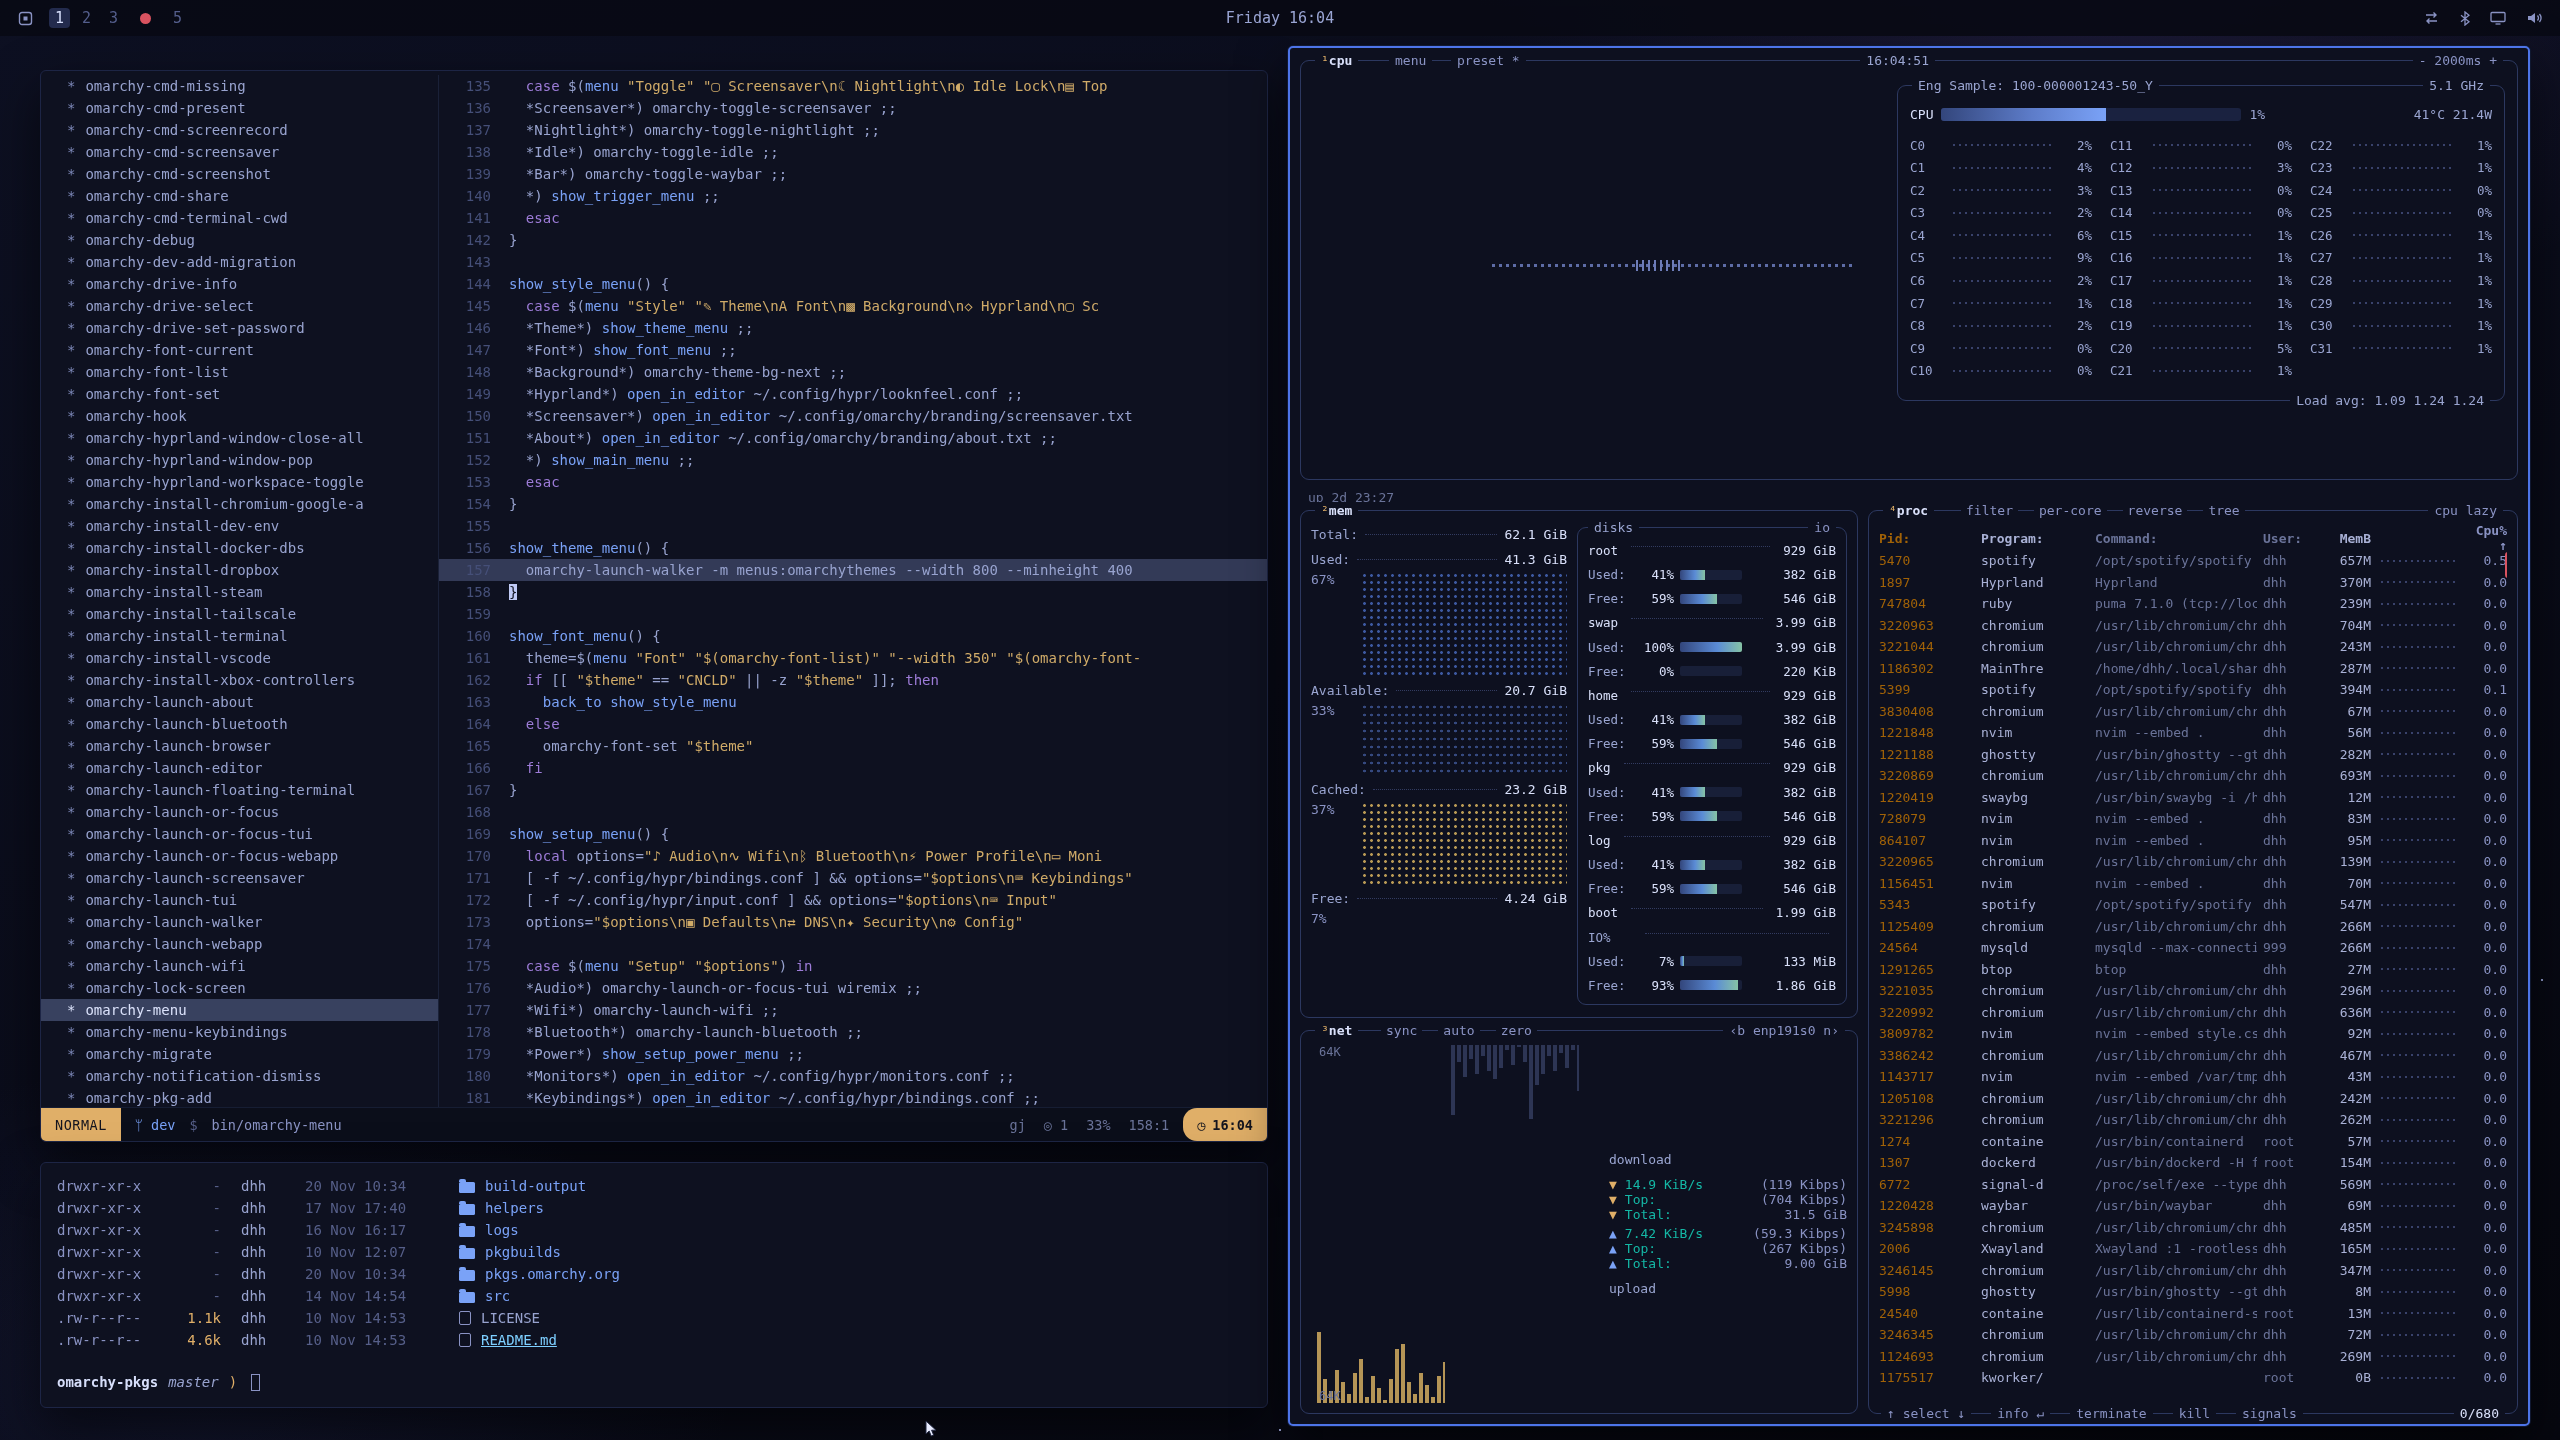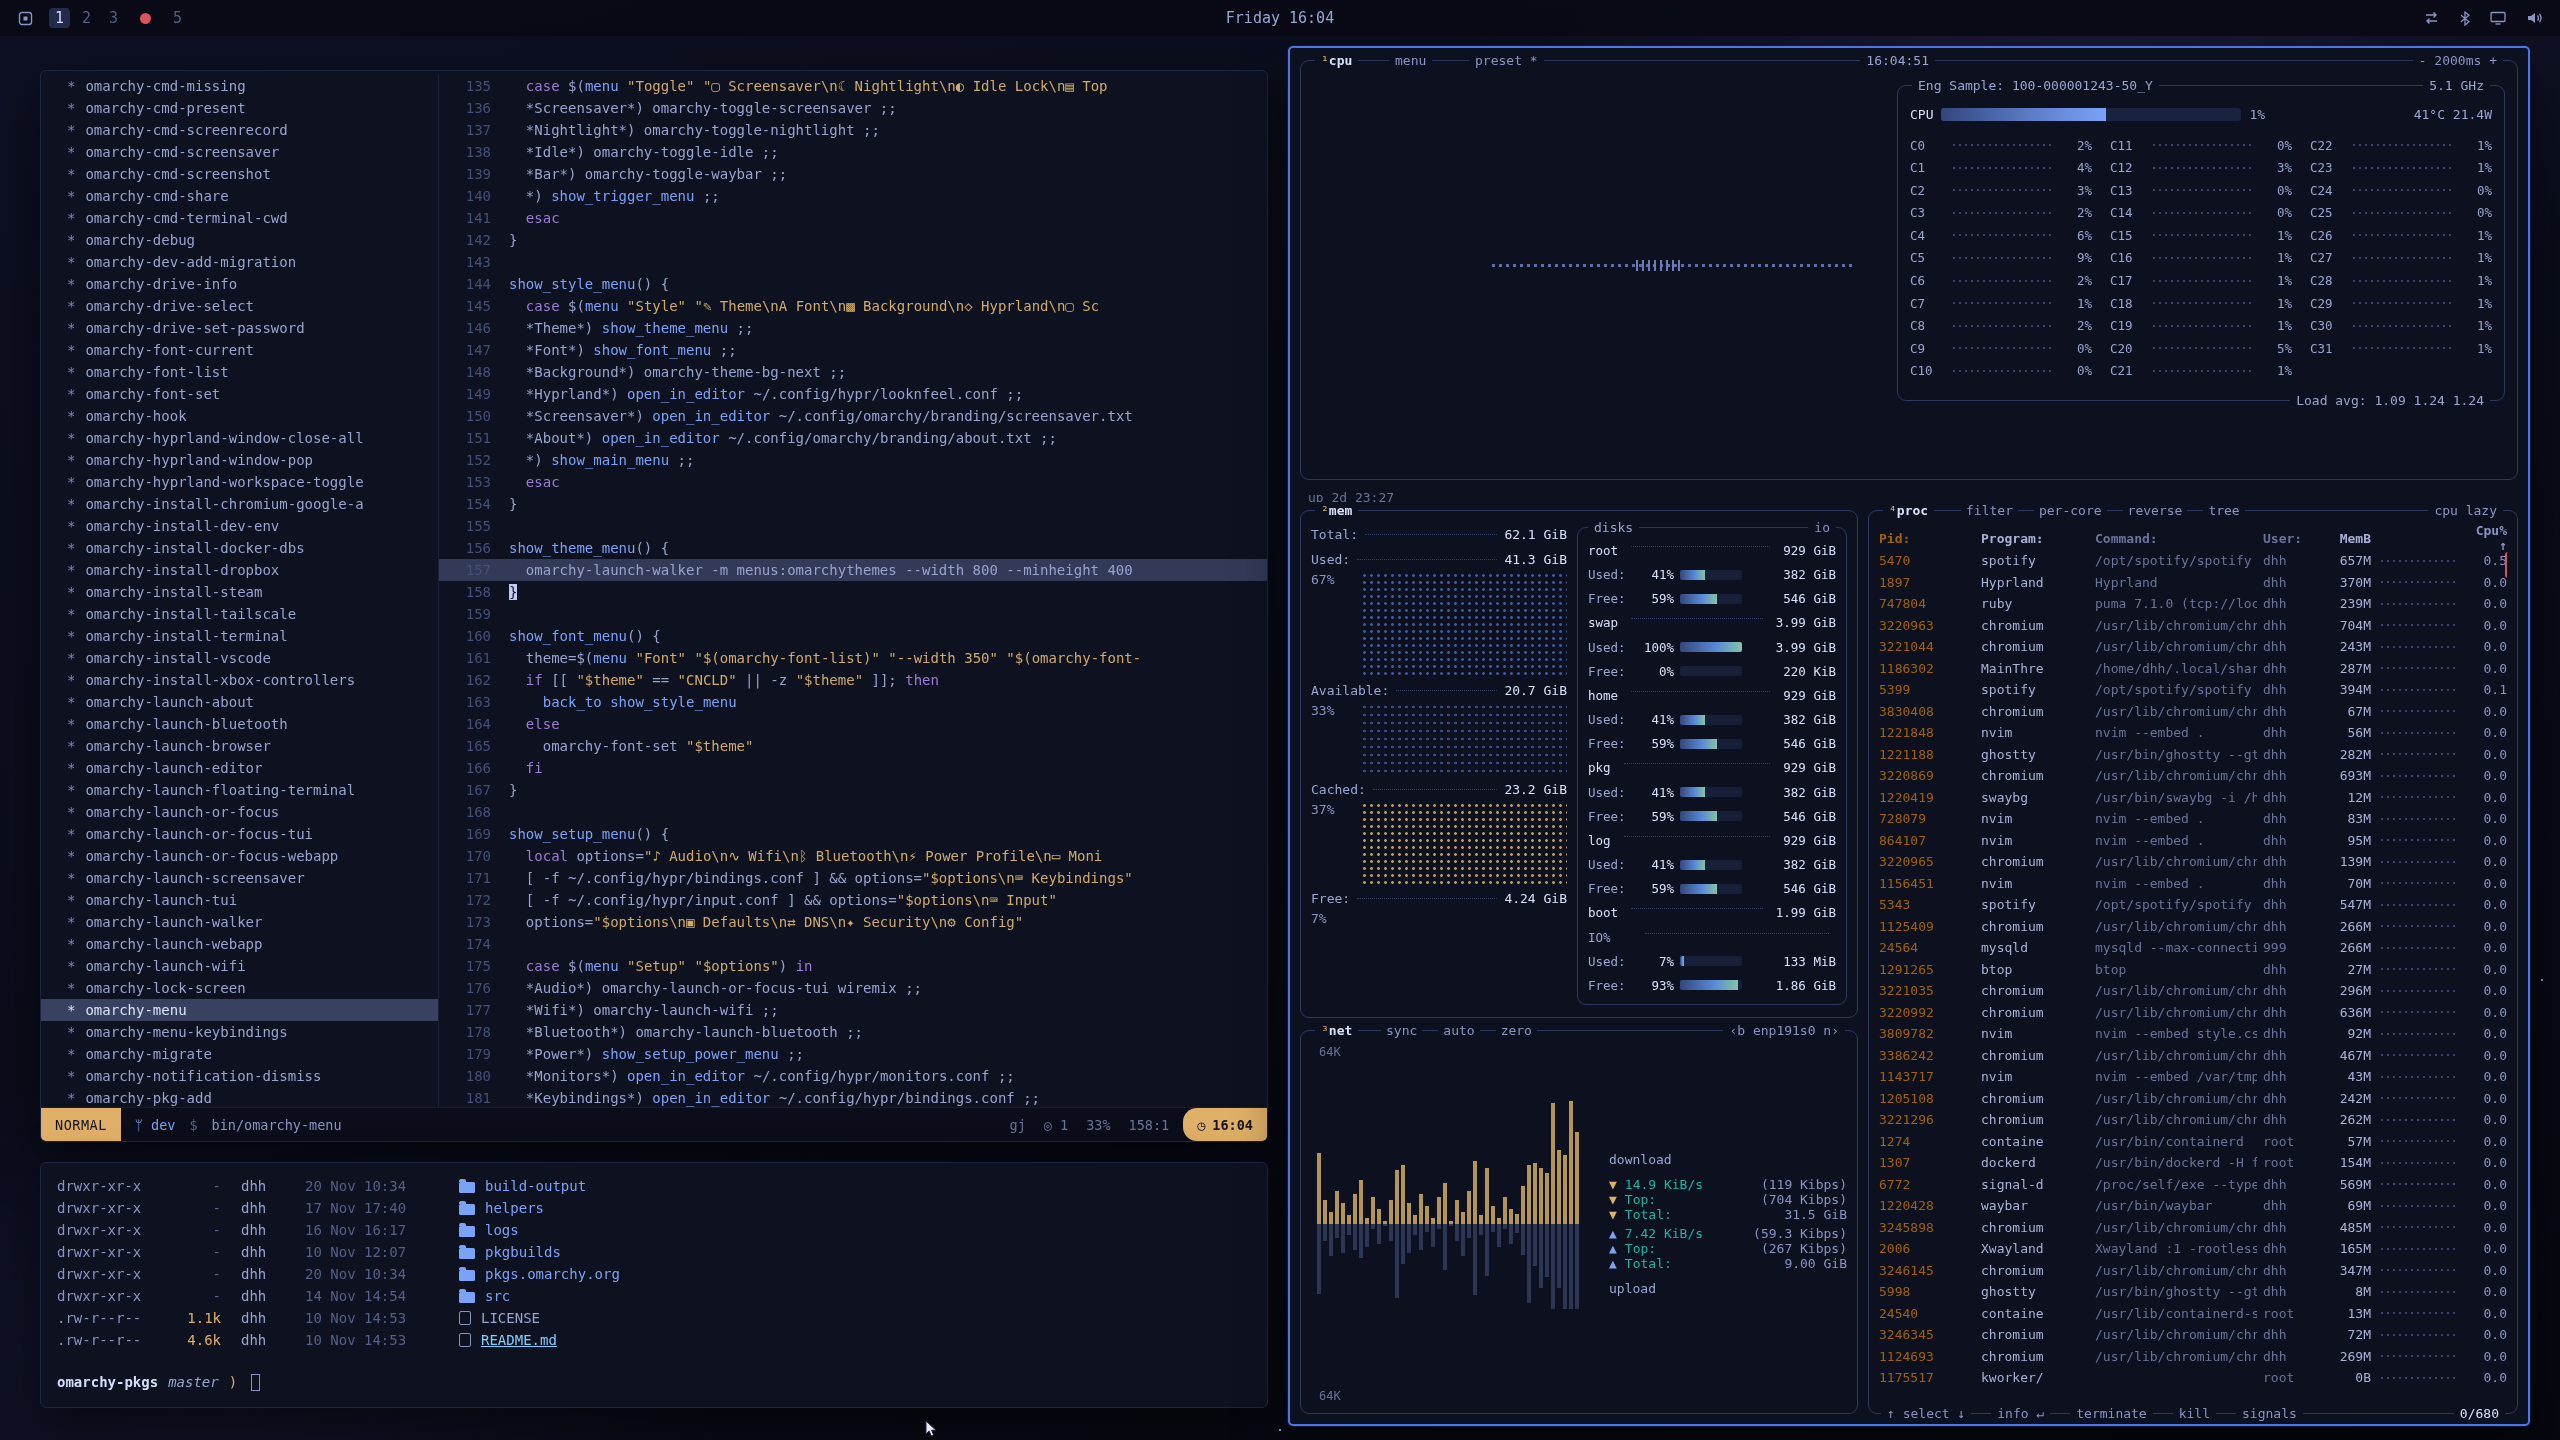--- a/index.html
+++ b/index.html
@@ -129,21 +129,21 @@
   .d-line{display:flex;align-items:center;height:21px;gap:6px}
   .d-name{color:#d9e0fa}
   .d-total{color:#d9e0fa}
   .d-label{color:#9aa5d1;width:44px;flex:none}
   .d-pct{width:36px;text-align:right;color:#d9e0fa;flex:none}
   .d-meter{width:62px;height:10px;background:#181f38;border-radius:2px;overflow:hidden;flex:none}
   .d-meter i{display:block;height:100%;background:linear-gradient(90deg,#33467c,#5a8bd6 60%,#86c3a5)}
   .d-val{margin-left:auto;color:#d9e0fa}
   .net-box{flex:1;min-height:0}
   .net-body{display:flex;height:100%;padding:14px 10px 10px}
-  .net-graph{flex:1;position:relative;display:flex;flex-direction:column;min-width:0}
+  .net-graph{flex:1;position:relative;display:flex;min-width:0}
   .ng-half{flex:1;display:flex;align-items:flex-end;gap:2px;overflow:hidden;padding:0 6px}
   .ng-half.up{align-items:flex-start}
   .ng-half i{width:4px;flex:none;background:#c8a45c;opacity:.9}
   .ng-half.up i{background:#49538040;background:#495380;opacity:.55}
   .scale{position:absolute;left:8px;font-size:12px;color:#6a7399;z-index:2}
   .scale.top{top:0}.scale.bottom{bottom:0}
   .net-info{width:268px;display:flex;flex-direction:column;justify-content:center;gap:4px;font-size:13px;padding-left:30px;flex:none}
   .ni-title{color:#9aa5d1;margin:6px 0}
   .ni-row{display:flex;gap:8px;align-items:center}
   .ni-arrow.down{color:#e0af68}
@@ -355,21 +355,21 @@
       <span class="p-sym">)</span>
       <span class="p-cursor"></span>
     </div>
   </section>
 
   <section class="window btopwin">
 
     <div class="bbox cpu-box">
       <span class="blabel" style="left:14px"><i class="idx" style="font-style:normal">¹</i><b>cpu</b></span>
       <span class="blabel btn" style="left:88px">menu</span>
-      <span class="blabel btn" style="left:168px">preset *</span>
+      <span class="blabel btn" style="left:150px">preset *</span>
       <span class="blabel" style="left:46%">16:04:51</span>
       <span class="blabel btn" style="right:14px">- 2000ms +</span>
       <div class="cpu-graph">
           <div class="cpu-line"></div>
         </div>
       <div class="cpu-model-box">
         <span class="blabel" style="left:14px">Eng Sample: 100-000001243-50_Y</span>
         <span class="blabel" style="right:14px">5.1 GHz</span>
         <div class="cpu-row">
           <span>CPU</span>

